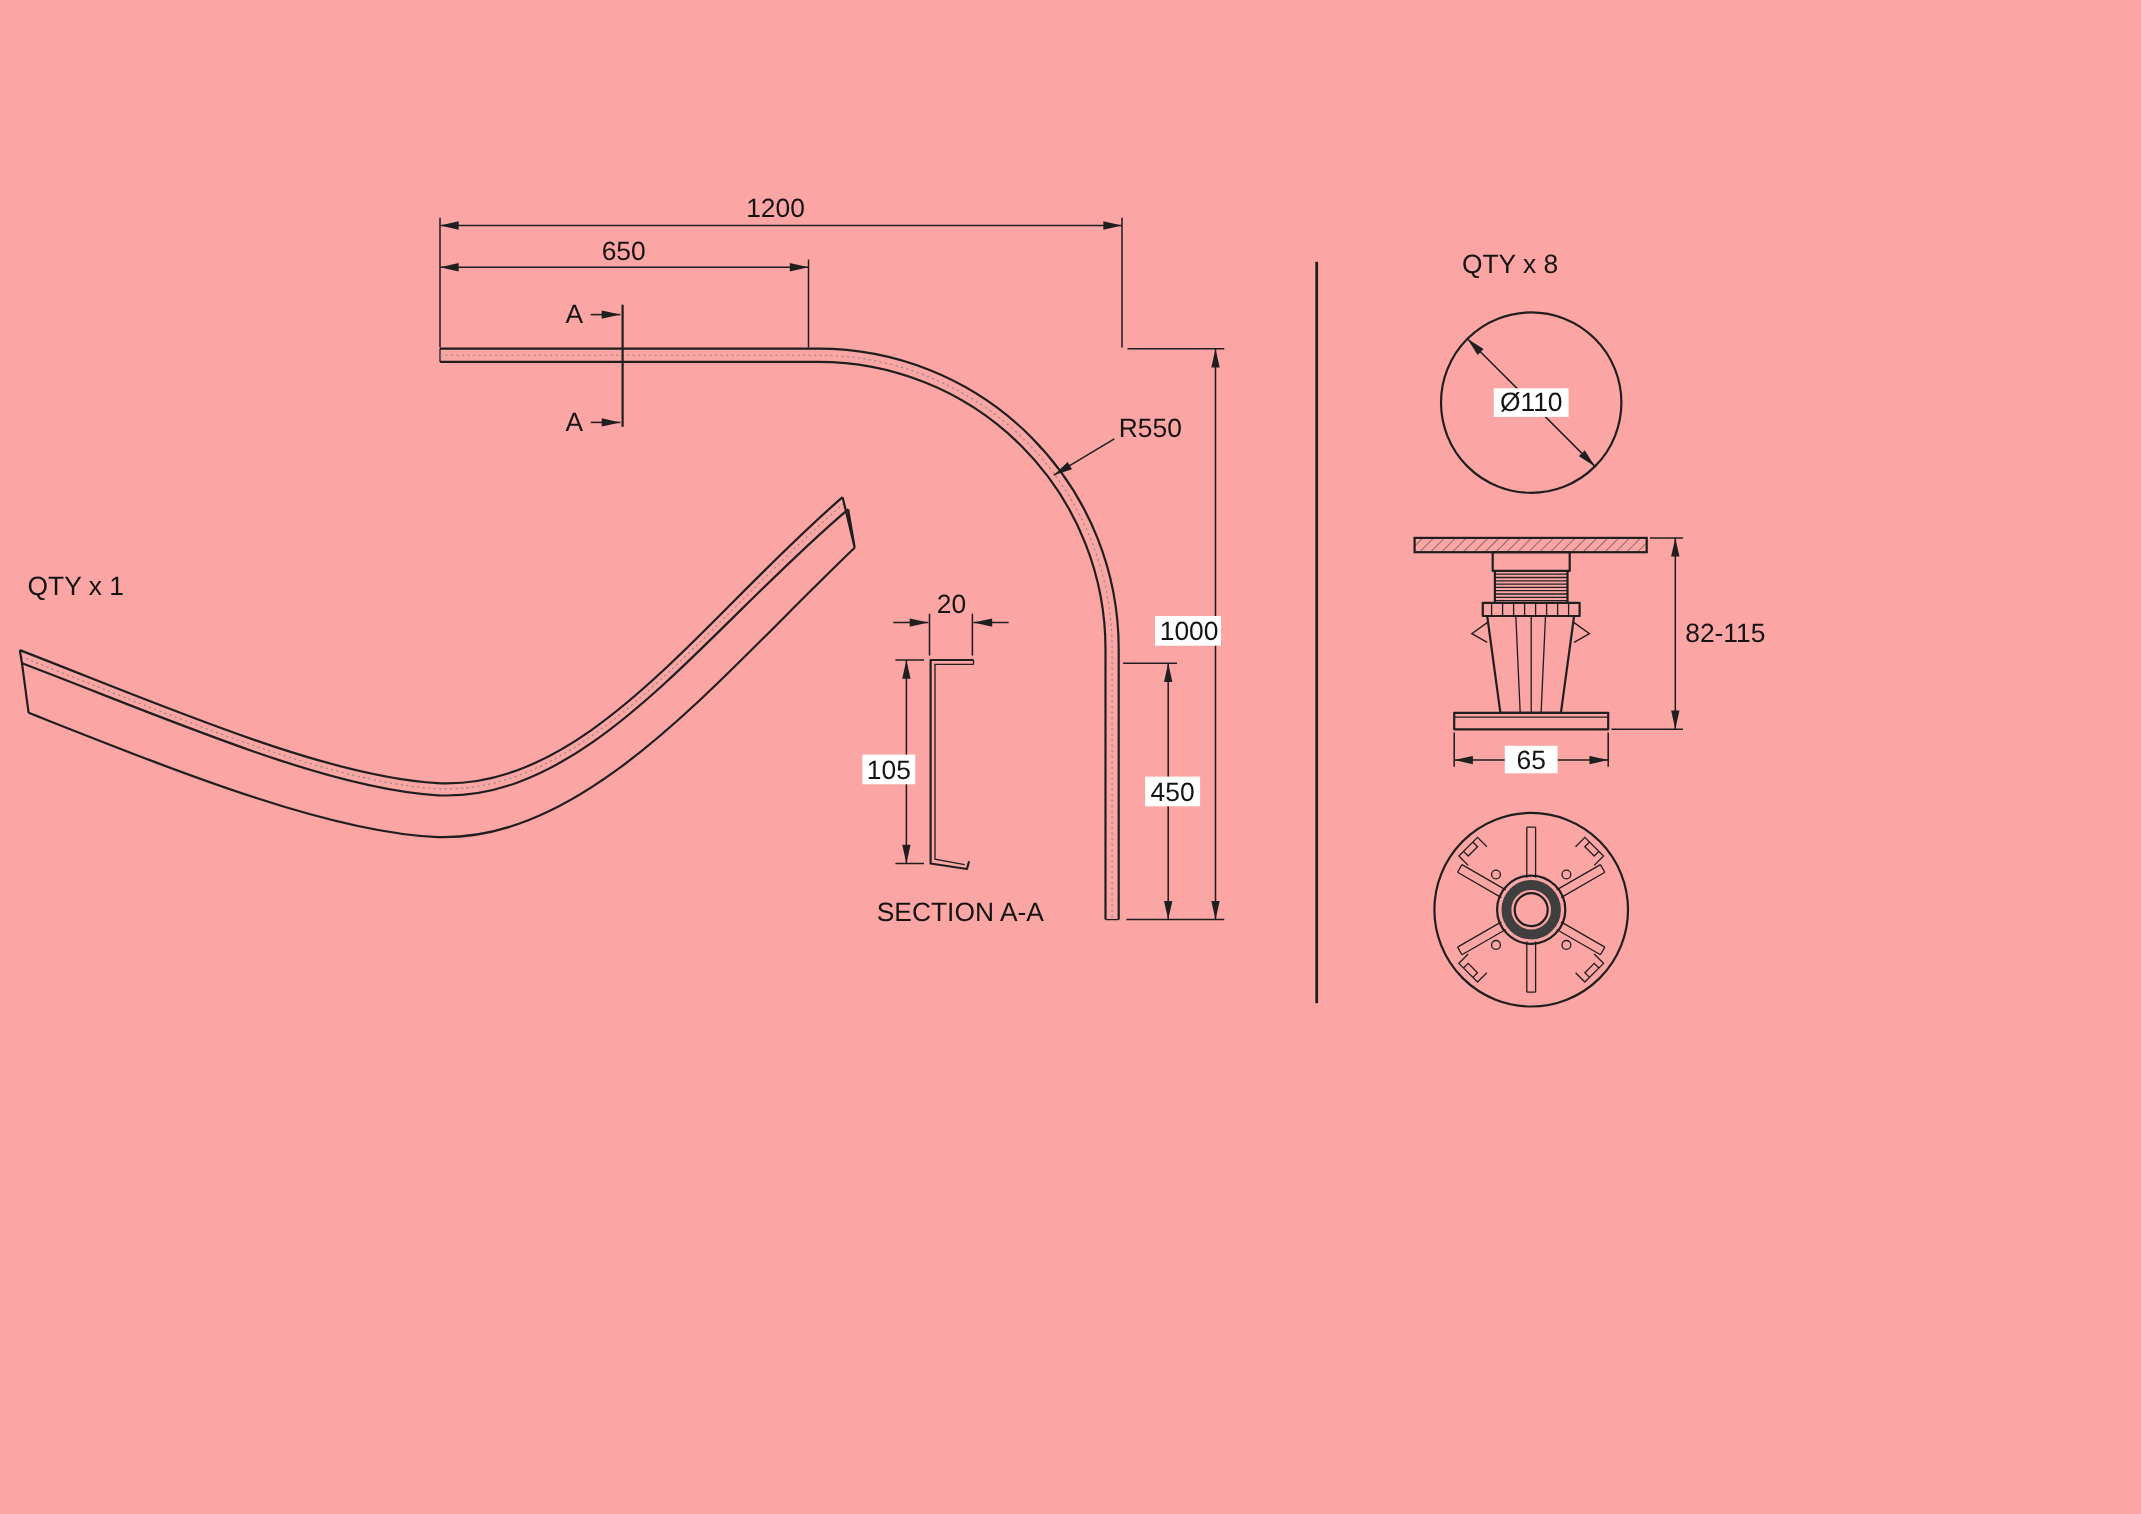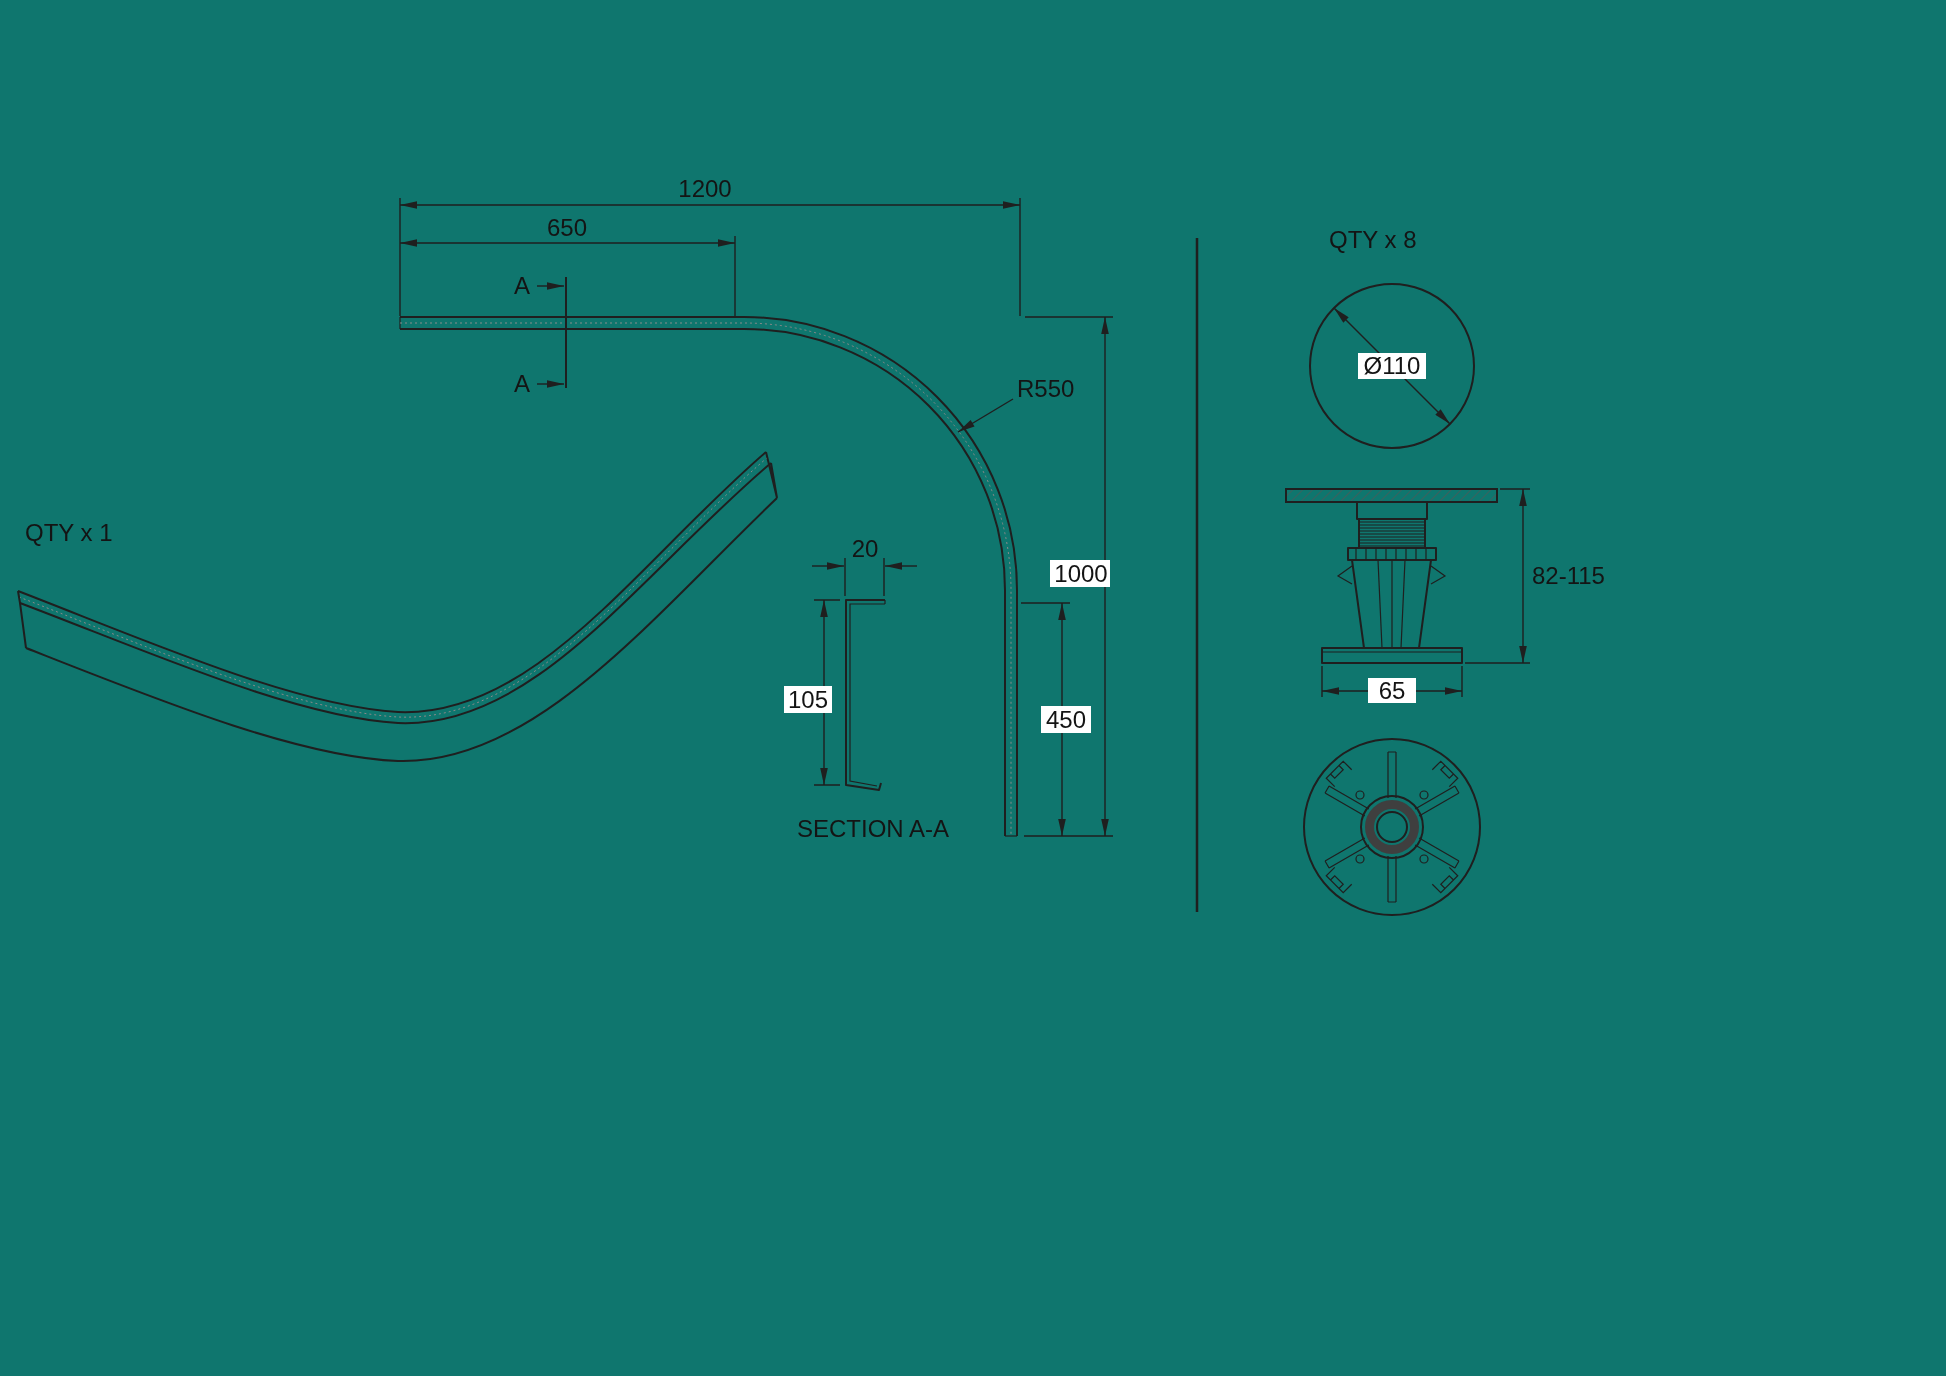--- a/index.html
+++ b/index.html
@@ -1,16 +1,16 @@
 <!DOCTYPE html>
 <html><head>
 <meta charset="utf-8">
 <style>
   html,body{margin:0;padding:0;background:#ffffff;}
-  .canvas{position:relative;width:1946px;height:1376px;background:#0f766e;overflow:hidden;
+  .canvas{position:relative;width:1946px;height:1376px;background:#fca5a5;overflow:hidden;
           font-family:"Liberation Sans",sans-serif;}
   svg{display:block;}
   .ln{fill:none;stroke:#1f1f1f;stroke-width:2;stroke-linecap:butt;stroke-linejoin:round;}
   .thin{fill:none;stroke:#1f1f1f;stroke-width:1.2;}
   .dim{fill:none;stroke:#1f1f1f;stroke-width:1.4;}
   .stipple{fill:none;stroke:#8a8a8a;stroke-width:1;stroke-dasharray:2 3;}
   .txt{font-family:"Liberation Sans",sans-serif;font-size:24px;fill:#141414;}
   .txt-mid{text-anchor:middle;}
   .mask{fill:#ffffff;stroke:none;}
   .darkring{fill:none;stroke:#3f3f3f;stroke-width:9;}

